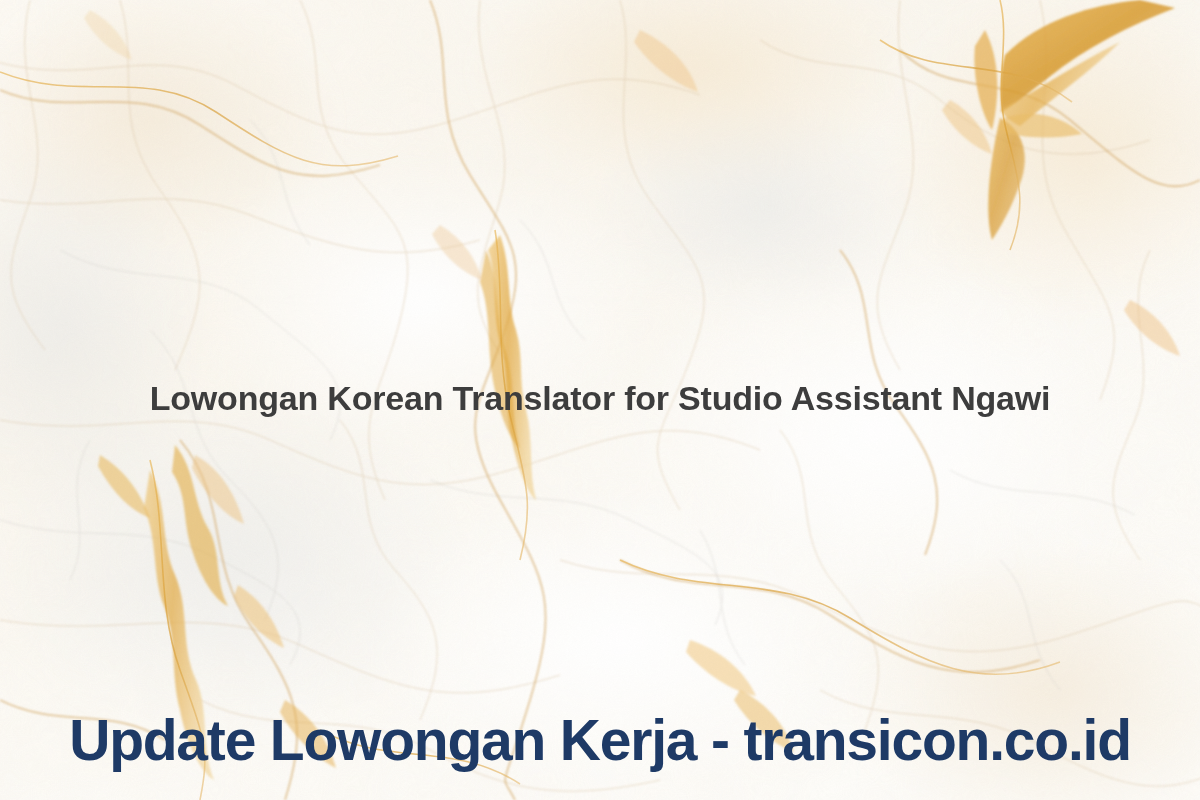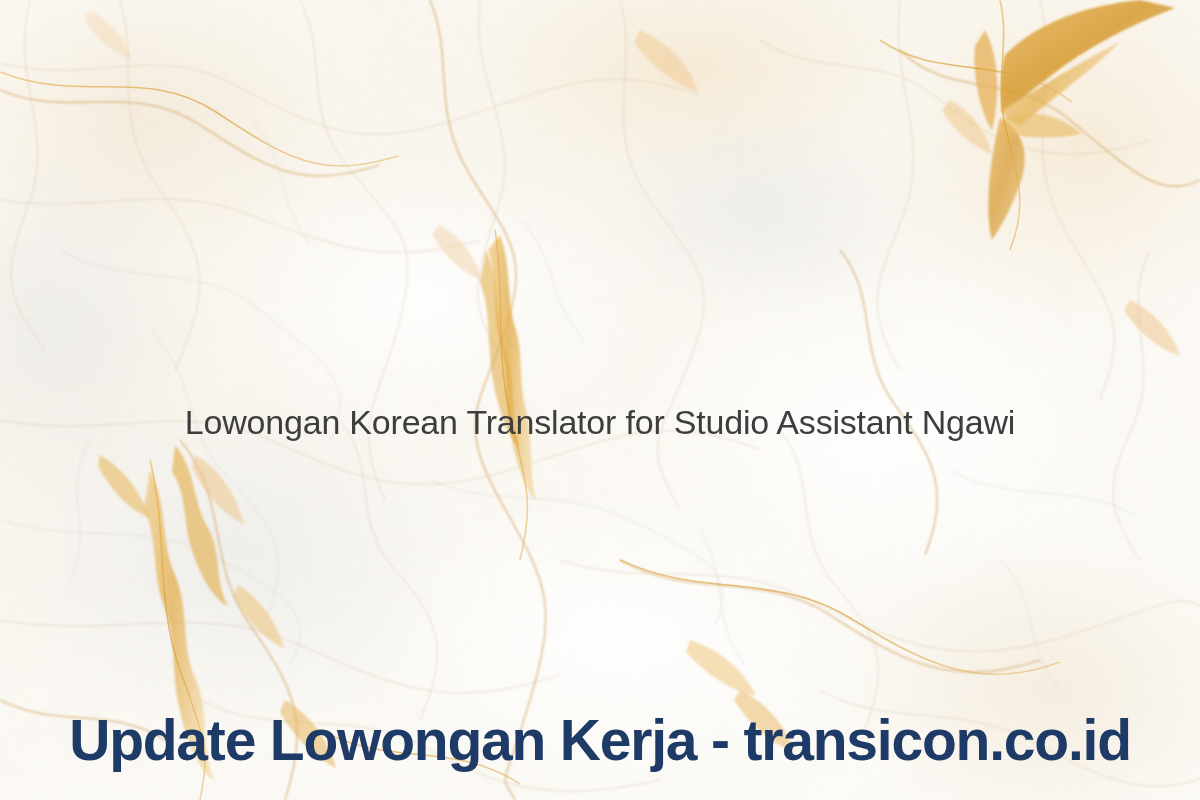--- a/index.html
+++ b/index.html
@@ -25,24 +25,24 @@
   .text-layer {
     position: absolute;
     inset: 0;
     width: 1200px;
     height: 800px;
   }
   #job-title {
     position: absolute;
     left: 0;
     right: 0;
-    top: 402px;
+    top: 378px;
     text-align: center;
     font-size: 34px;
-    font-weight: 400;
+    font-weight: 700;
     letter-spacing: -0.2px;
     line-height: 40px;
     color: #3d3d3d;
     white-space: nowrap;
   }
   #site-tagline {
     position: absolute;
     left: 0;
     right: 0;
     top: 706px;

